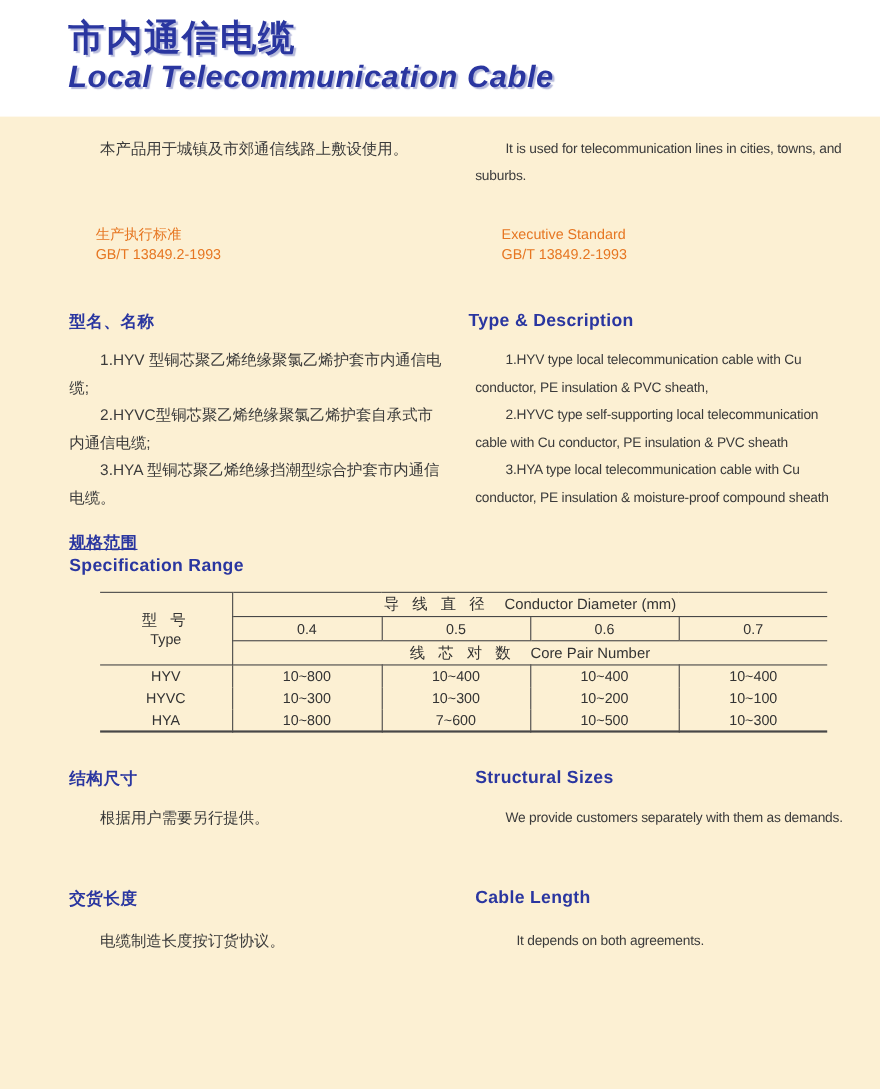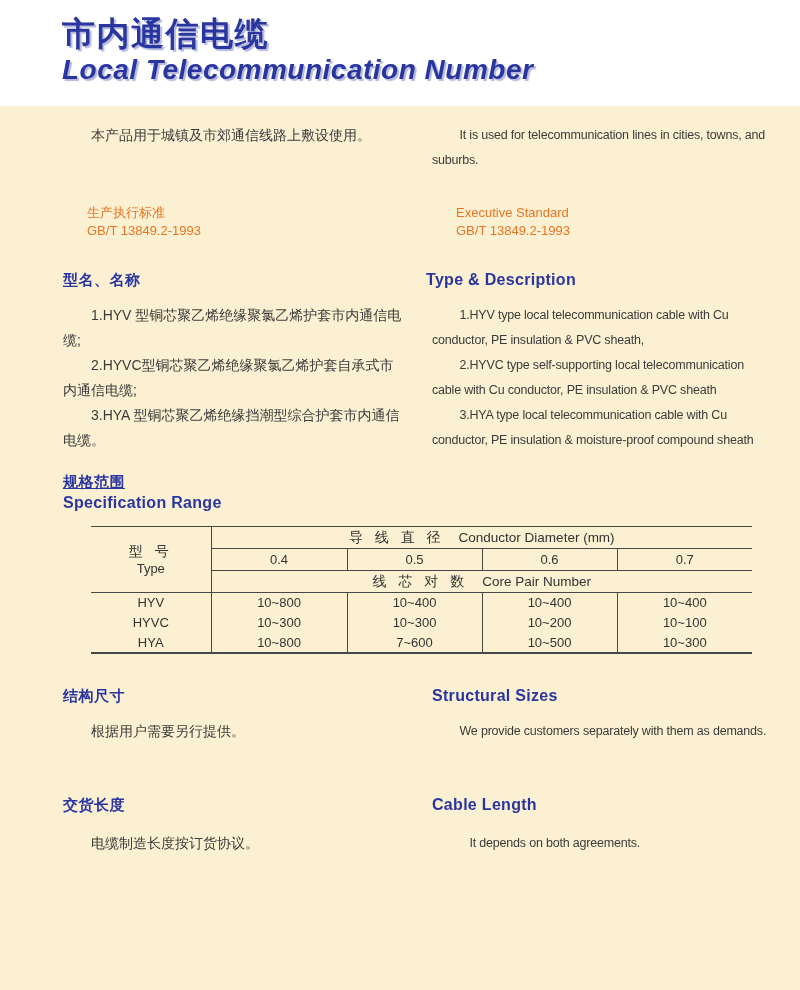--- a/index.html
+++ b/index.html
@@ -72,21 +72,21 @@
     text-indent: 2.2em;
     color: var(--body-text);
   }
   .intro-band { margin-top: 17px; }
 
   .standard-band { margin-top: 31px; }
   .std-block { padding-left: 24px; font-size: 13px; line-height: 17px; color: var(--accent-orange); }
   .std-label { }
   .std-value { margin-top: 1px; }
 
-  .headings-band { margin-top: 32px; gap: 16px; }
+  .headings-band { margin-top: 44px; gap: 16px; }
   .h-cn {
     margin: 0;
     font-size: 15px;
     font-weight: bold;
     color: var(--accent-blue);
     letter-spacing: 0.5px;
   }
   .h-en {
     margin: 0;
     font-size: 16px;
@@ -134,21 +134,21 @@
   .length-headings { margin-top: 52px; }
   .length-body { margin-top: 16px; gap: 48px; }
 </style>
 </head>
 <body>
 
 <div class="page">
 
   <header class="page-header">
     <h1 class="title-cn">市内通信电缆</h1>
-    <h2 class="title-en">Local Telecommunication Number</h2>
+    <h2 class="title-en">Local Telecommunication Cable</h2>
   </header>
 
   <main class="content">
 
     <section class="cols intro-band">
       <p class="body-cn">本产品用于城镇及市郊通信线路上敷设使用。</p>
       <p class="body-en">It is used for telecommunication lines in cities, towns, and suburbs.</p>
     </section>
 
     <section class="cols standard-band">

